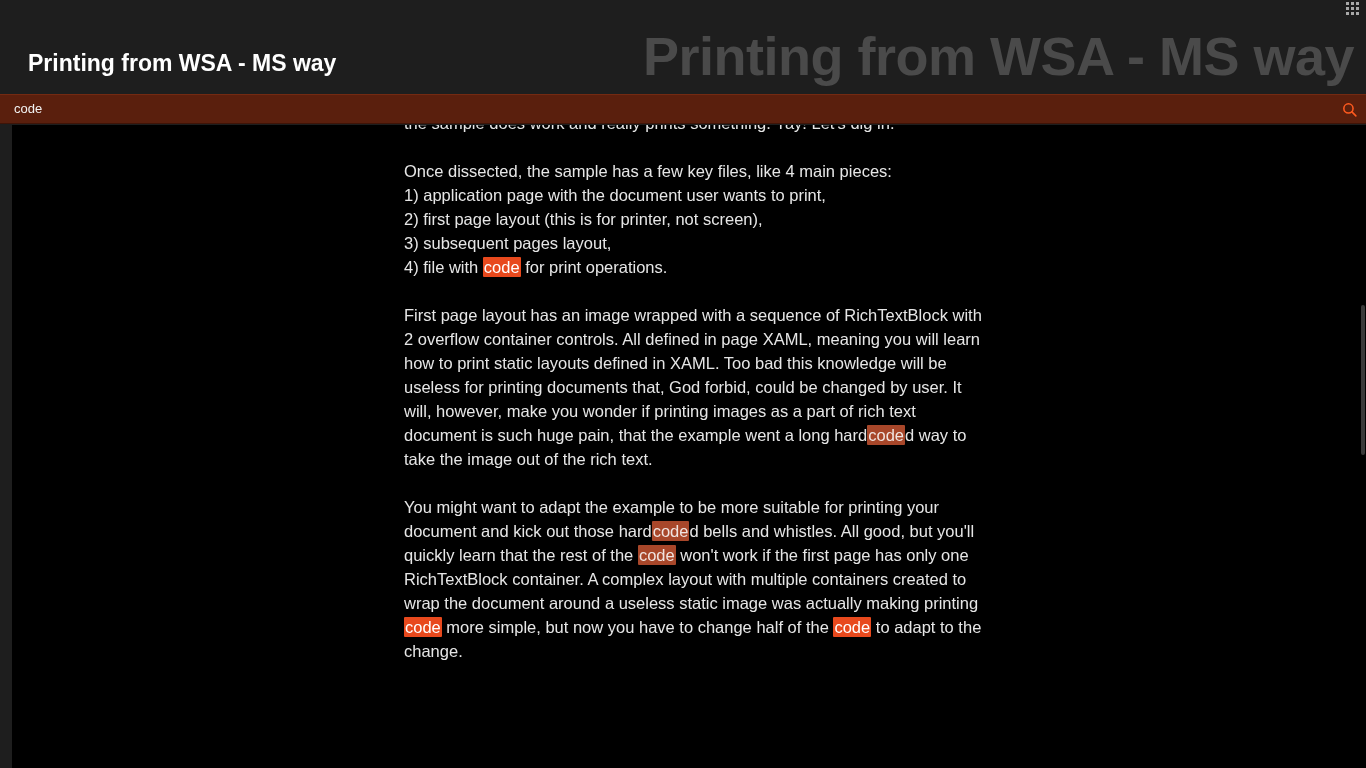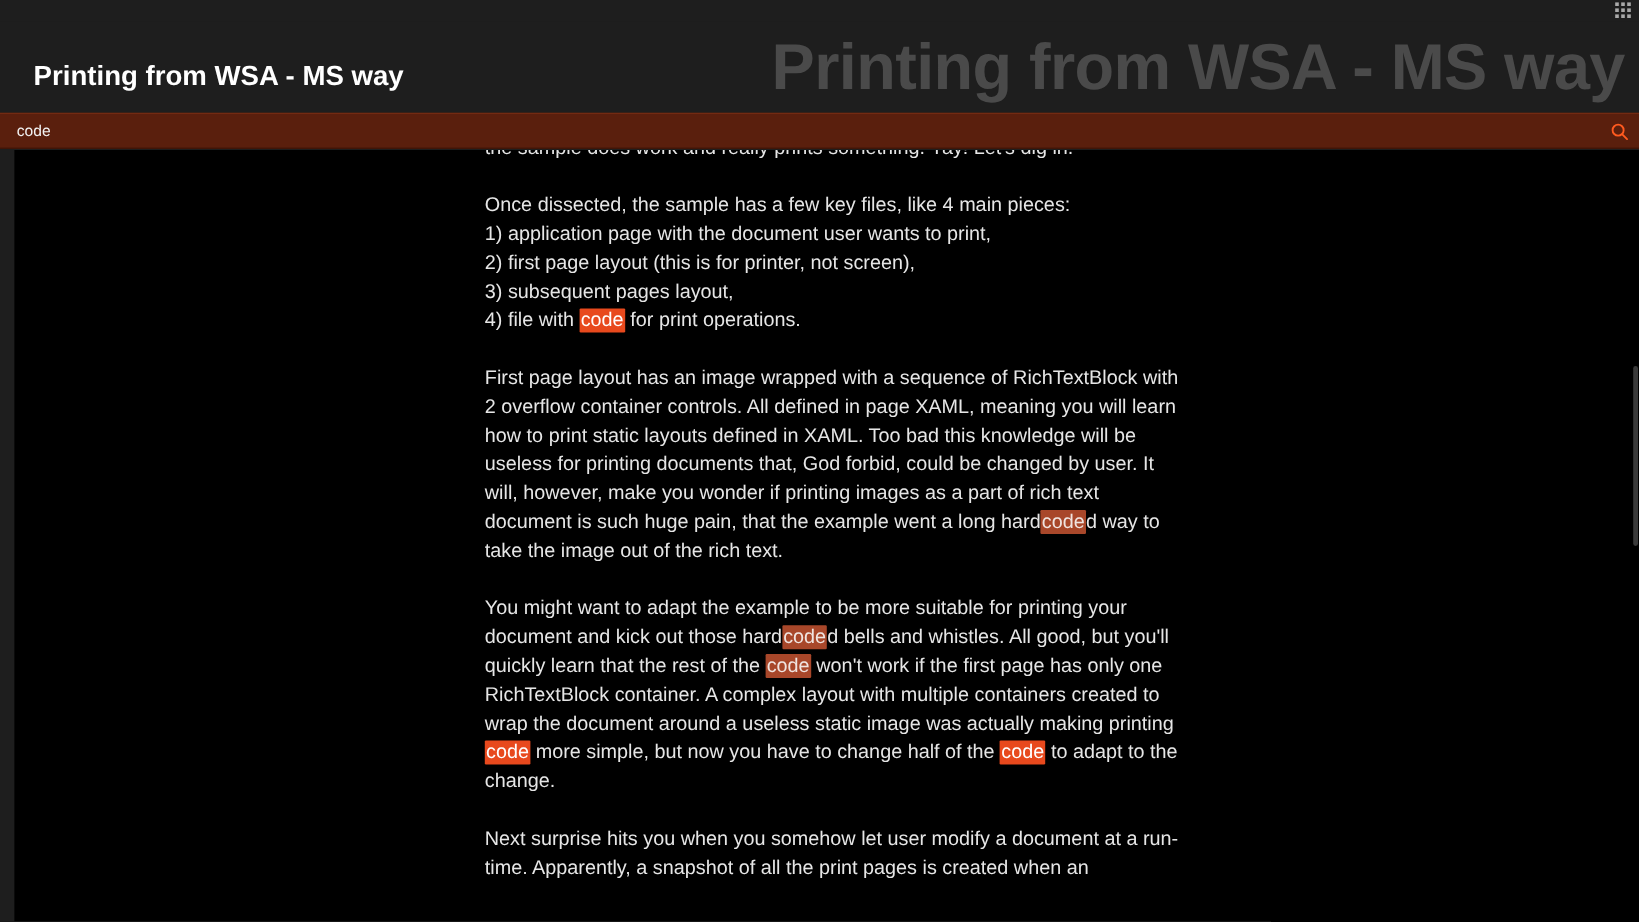--- a/index.html
+++ b/index.html
@@ -233,21 +233,20 @@
     <div class="doc">
 
     <div class="para clipped-top">the sample does work and really prints something. Yay! Let's dig in.</div>
         <div class="para">Once dissected, the sample has a few key files, like 4 main pieces:
 1) application page with the document user wants to print,
 2) first page layout (this is for printer, not screen),
 3) subsequent pages layout,
 4) file with <mark class="hit">code</mark> for print operations.</div>
         <div class="para">First page layout has an image wrapped with a sequence of RichTextBlock with 2 overflow container controls. All defined in page XAML, meaning you will learn how to print static layouts defined in XAML. Too bad this knowledge will be useless for printing documents that, God forbid, could be changed by user. It will, however, make you wonder if printing images as a part of rich text document is such huge pain, that the example went a long hard<mark class="hit dim">code</mark>d way to take the image out of the rich text.</div>
         <div class="para">You might want to adapt the example to be more suitable for printing your document and kick out those hard<mark class="hit dim">code</mark>d bells and whistles. All good, but you'll quickly learn that the rest of the <mark class="hit dim">code</mark> won't work if the first page has only one RichTextBlock container. A complex layout with multiple containers created to wrap the document around a useless static image was actually making printing <mark class="hit">code</mark> more simple, but now you have to change half of the <mark class="hit">code</mark> to adapt to the change.</div>
-        <div class="para">Next surprise hits you when you somehow let user modify a document at a run-time. Apparently, a snapshot of all the print pages is created when an</div>
       </div>
   </div>
 
   <div class="sidebar-left"></div>
   <div class="sidebar-right"></div>
 
   <div class="scroll-track">
     <div class="scroll-thumb"></div>
   </div>
 

